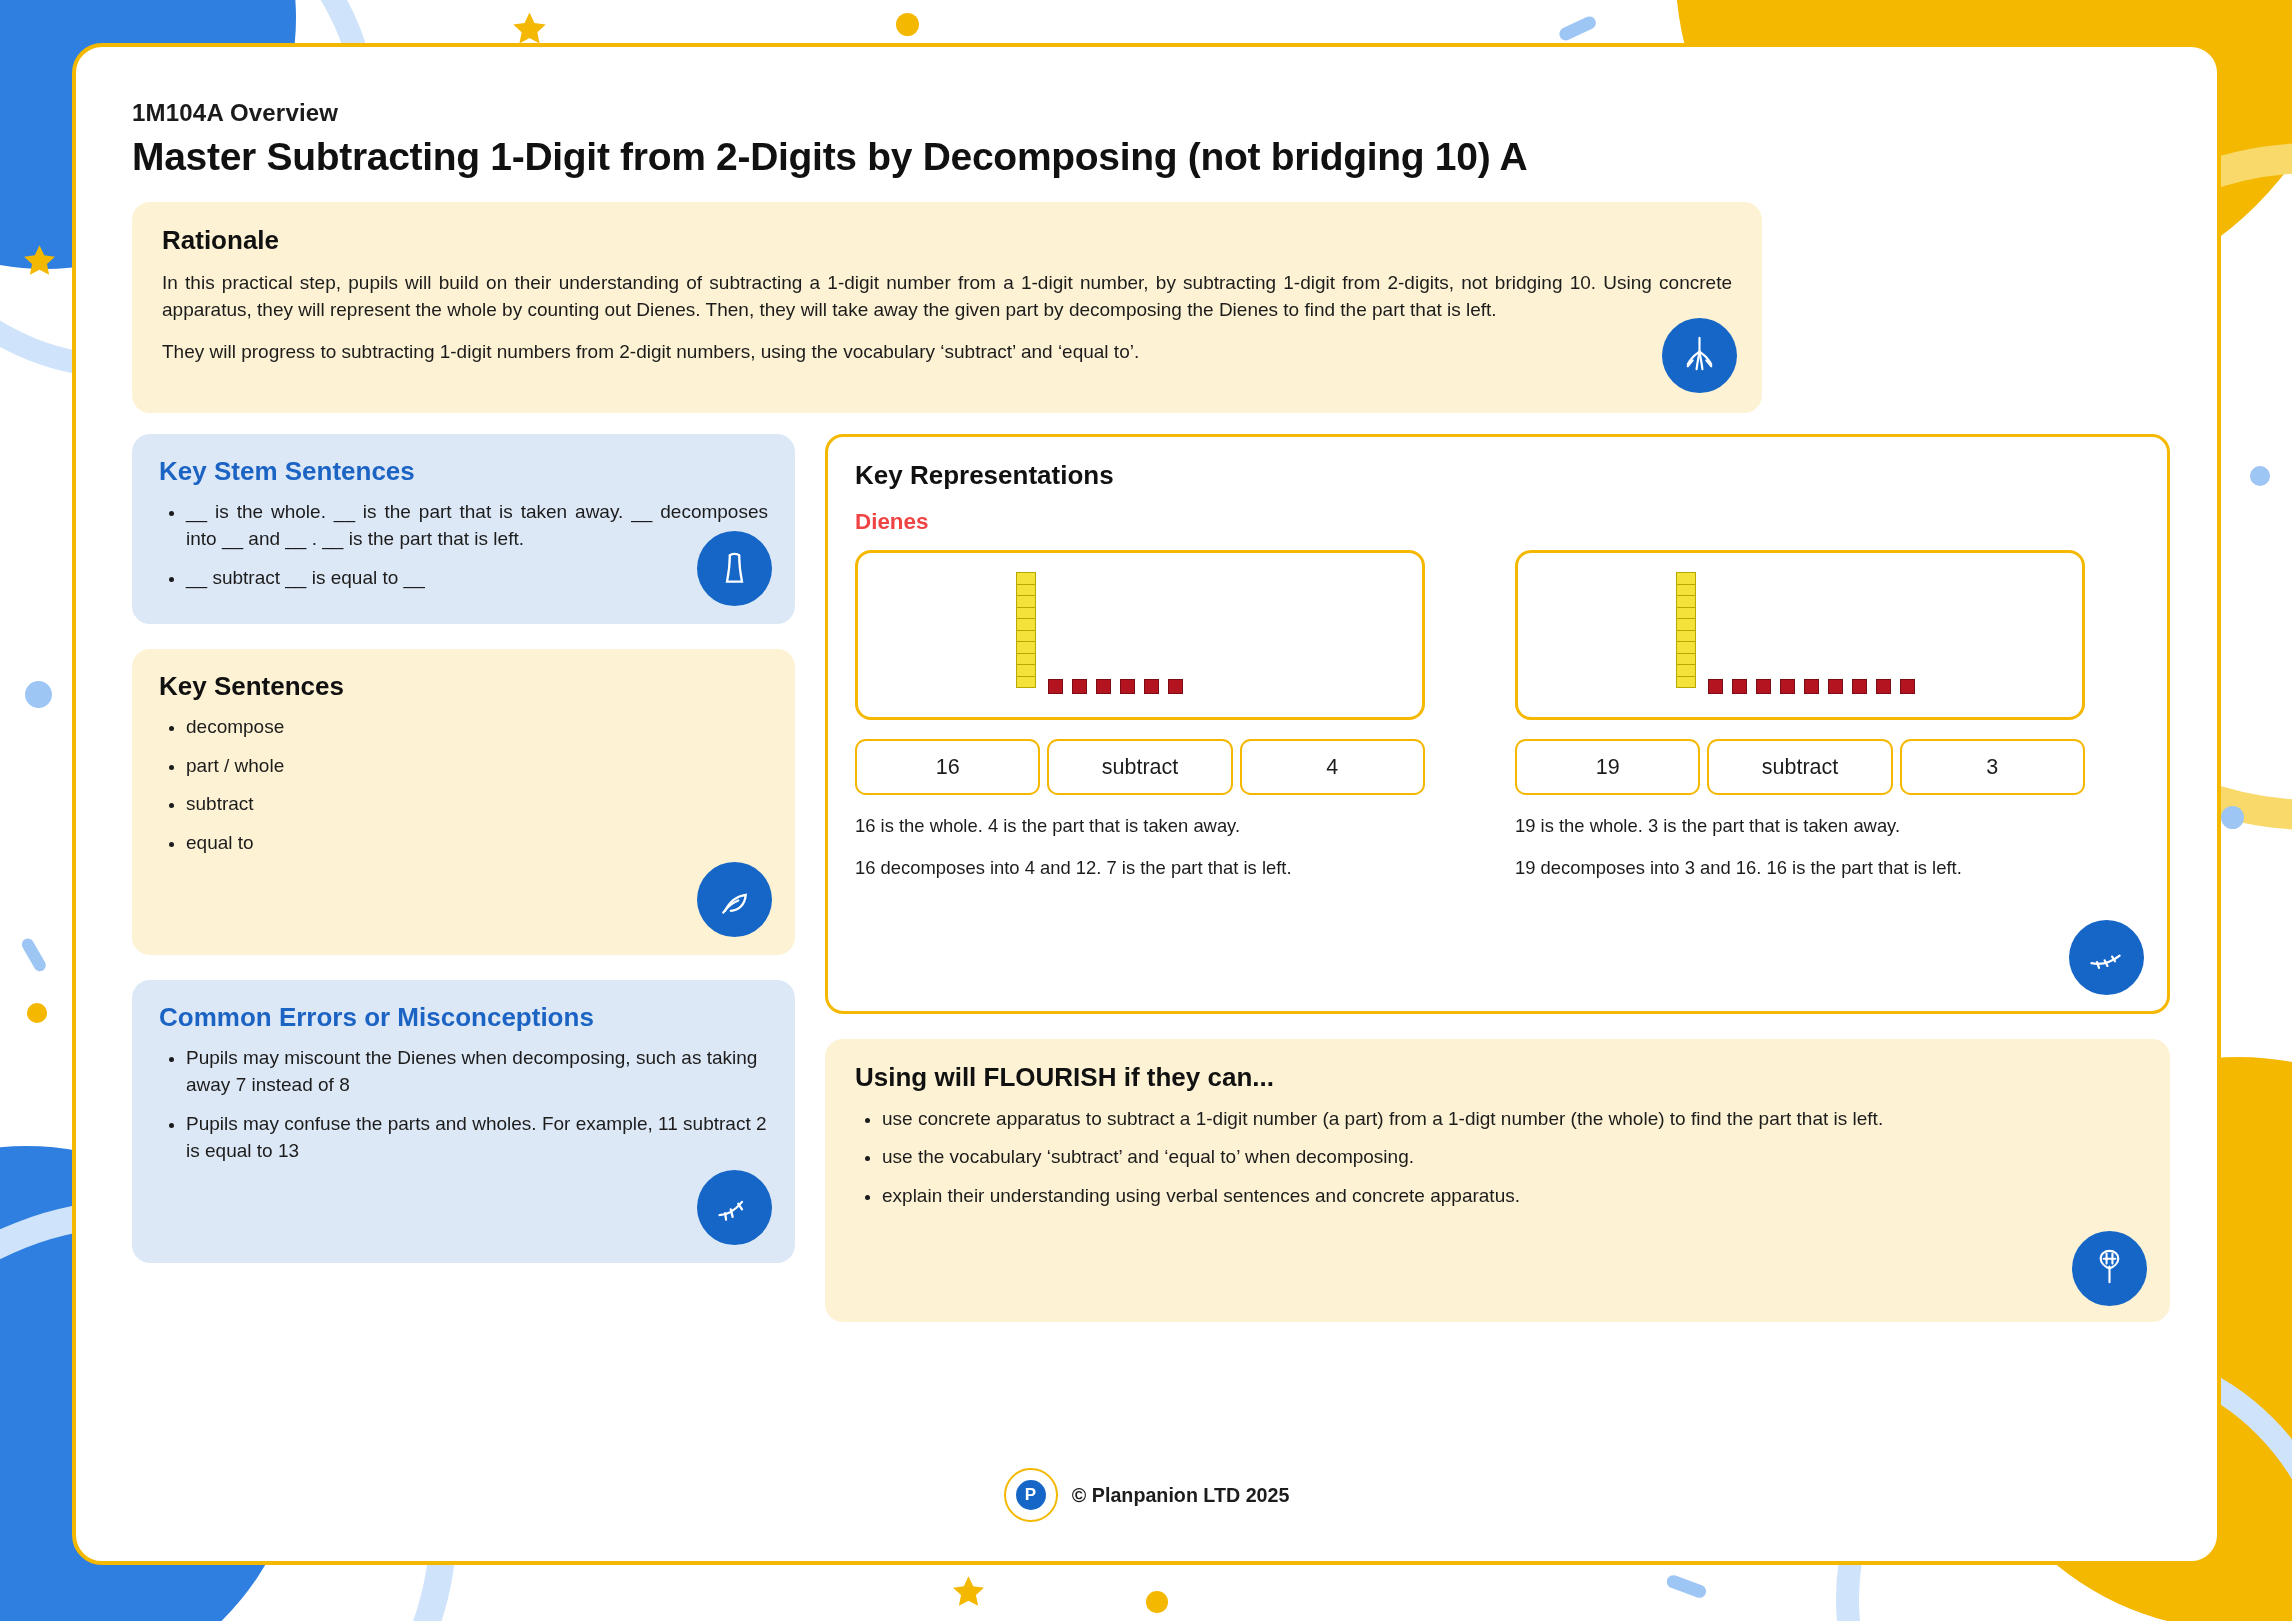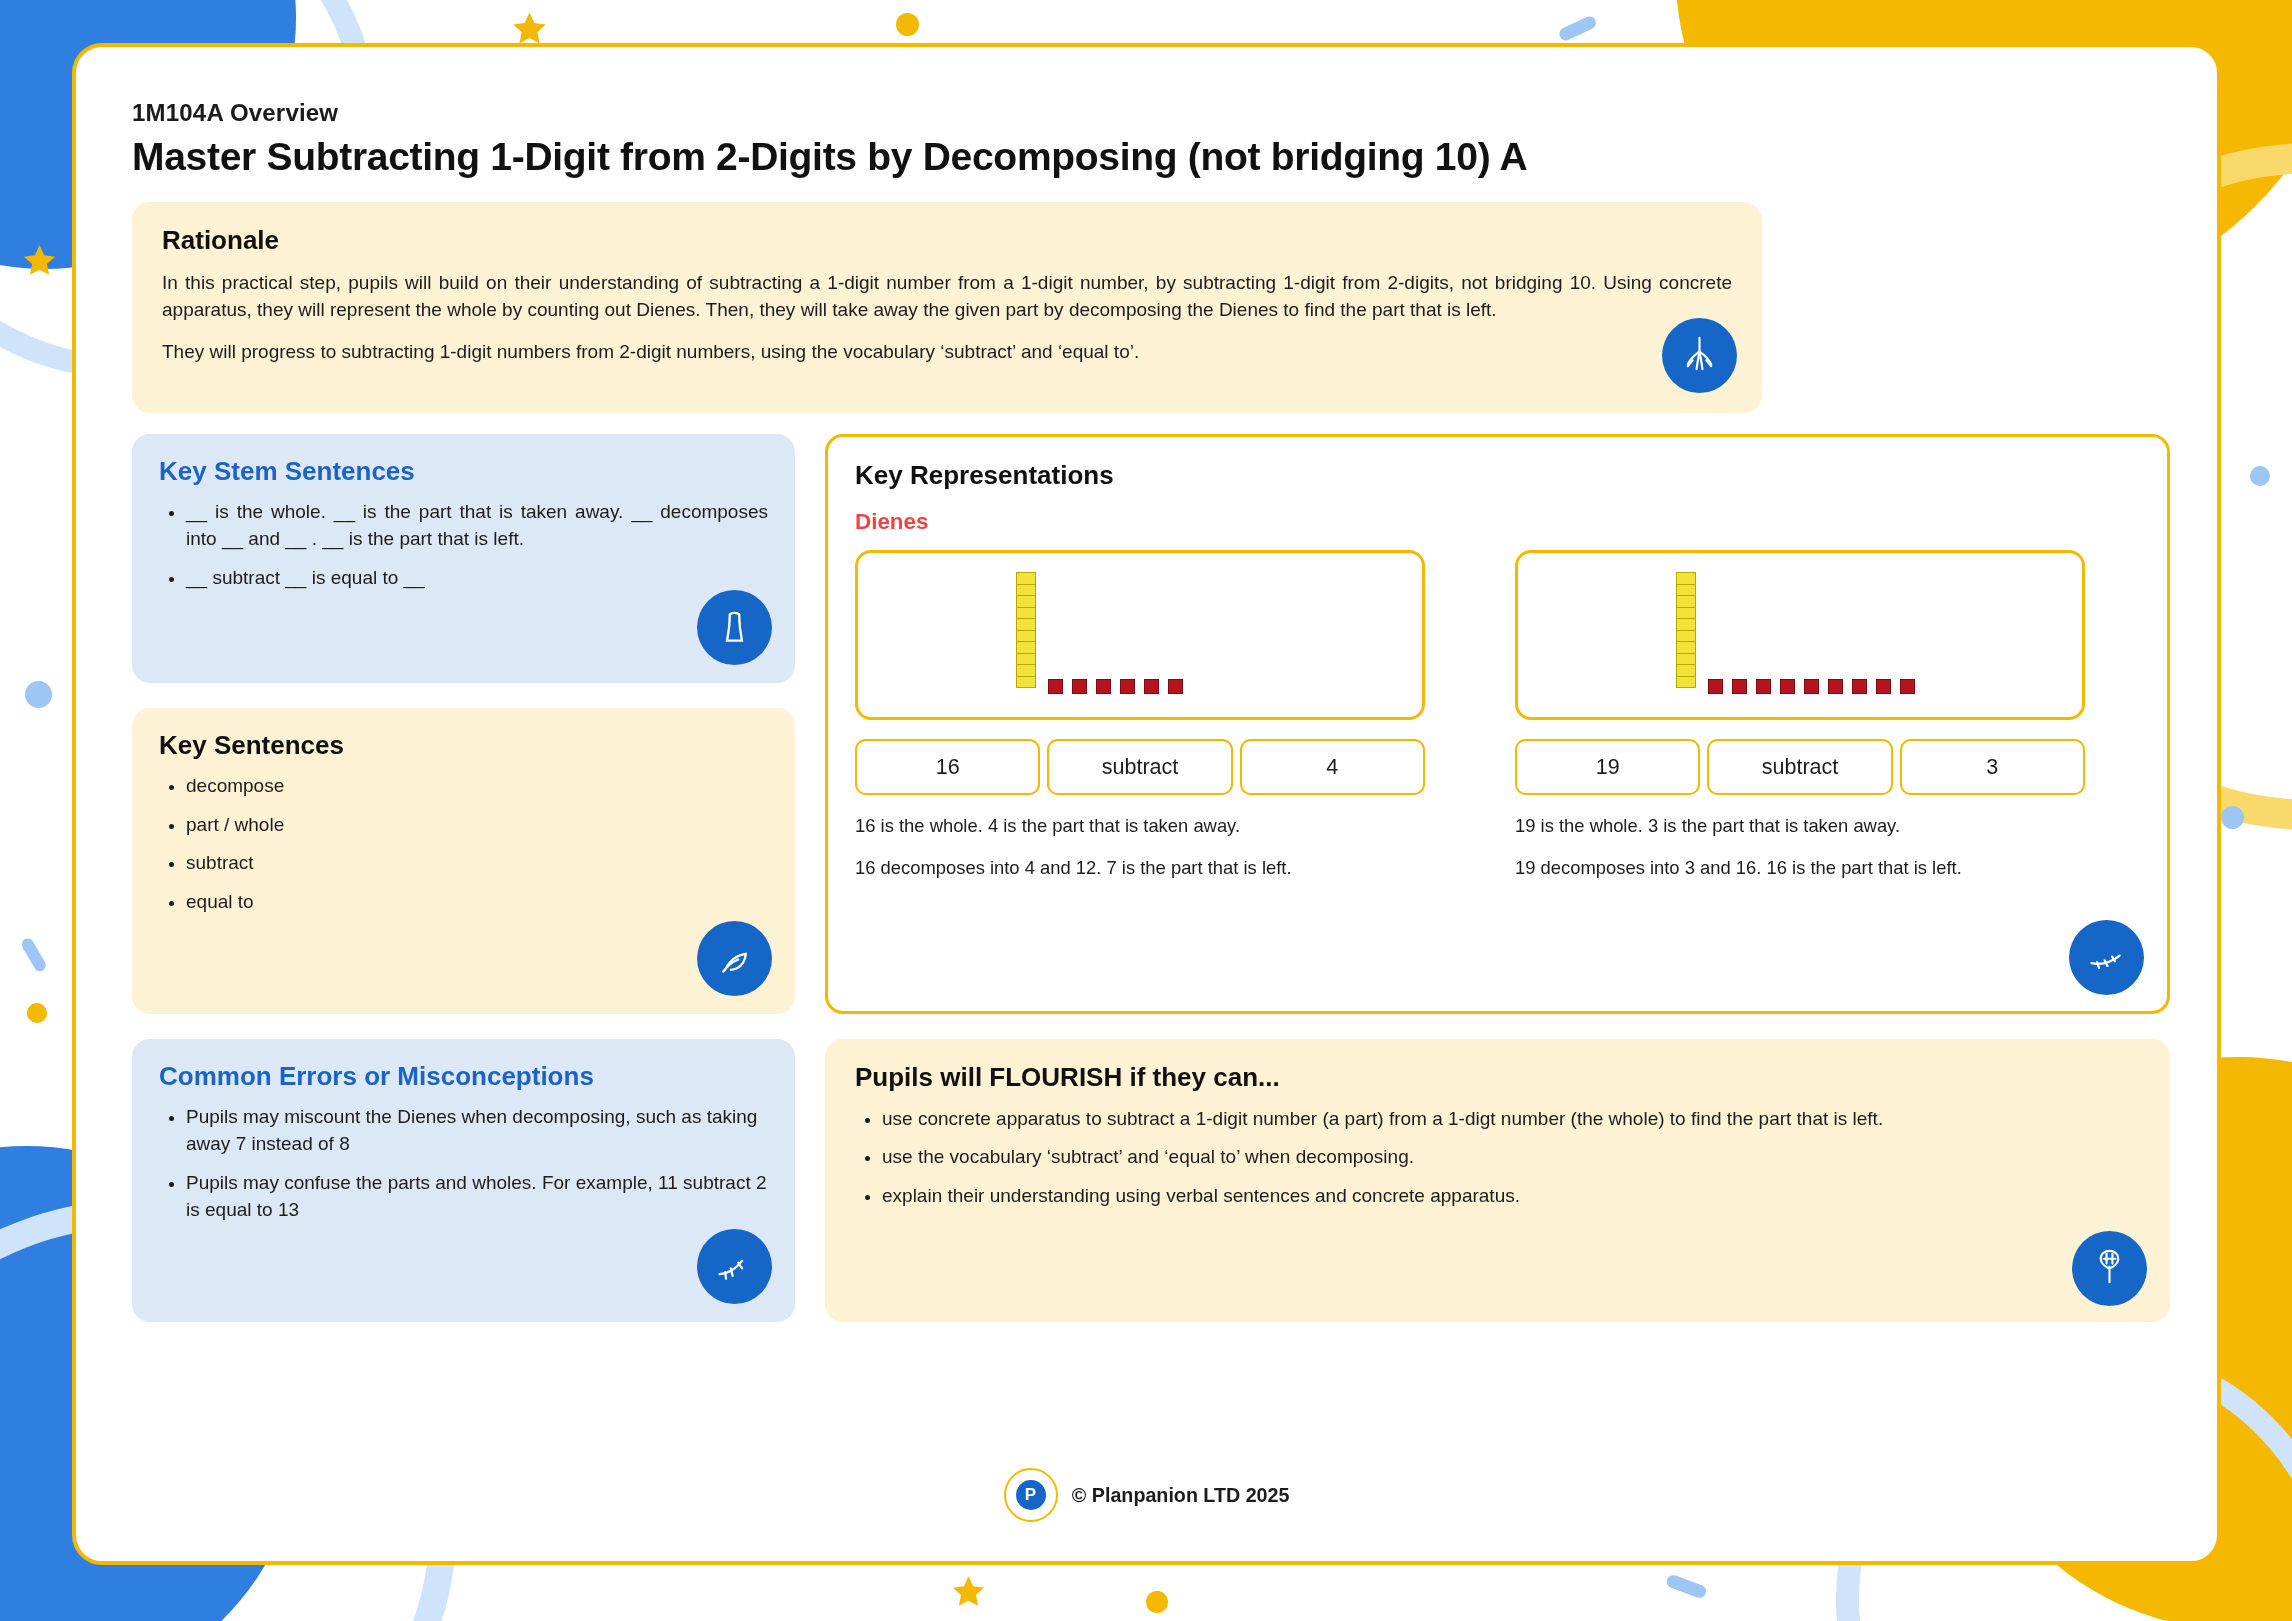--- a/index.html
+++ b/index.html
@@ -110,21 +110,21 @@
   .columns {
     display: flex;
     gap: 30px;
     margin-top: 21.5px;
   }
   .col-left  { width: 663px; flex: none; }
   .col-right { width: 1345px; flex: none; }
 
   .stem {
     padding: 21.5px 27px 27px 27px;
-    height: 249px;
+    height: 190px;
     box-sizing: border-box;
   }
   .stem ul.bullets li { text-align: justify; }
 
   .vocab {
     margin-top: 25px;
     padding: 21.5px 27px 25px 27px;
     height: 306px;
     box-sizing: border-box;
   }
@@ -469,21 +469,21 @@
           <svg width="45" height="45" viewBox="0 0 48 48" fill="none" stroke="#ffffff" stroke-width="2.4" stroke-linecap="round">
             <path d="M8 30c10 2 20 0 30-8"></path>
             <path d="M22 27l3 6"></path>
               <path d="M30 23l3 5"></path>
               <path d="M14 29l2 6"></path>
           </svg>
         </div>
       </section>
 
       <section class="panel panel-cream flourish">
-        <h2 class="head-dark">Pupils will FLOURISH if they can...</h2>
+        <h2 class="head-dark">Using will FLOURISH if they can...</h2>
         <ul class="bullets">
           <li>use concrete apparatus to subtract a 1-digit number (a part) from a 1-digt number (the whole) to find the part that is left.</li>
           <li>use the vocabulary ‘subtract’ and ‘equal to’ when decomposing.</li>
           <li>explain their understanding using verbal sentences and concrete apparatus.</li>
         </ul>
         <div class="badge" style="right:23px;bottom:16px;">
           <svg width="47" height="47" viewBox="0 0 48 48" fill="none" stroke="#ffffff" stroke-width="2.2" stroke-linecap="round">
             <path d="M24 38V22"></path>
             <path d="M24 24c-5-2-9-6-9-10 0-5 4-8 9-8s9 3 9 8c0 4-4 8-9 10z"></path>
             <path d="M18 14h12"></path>

